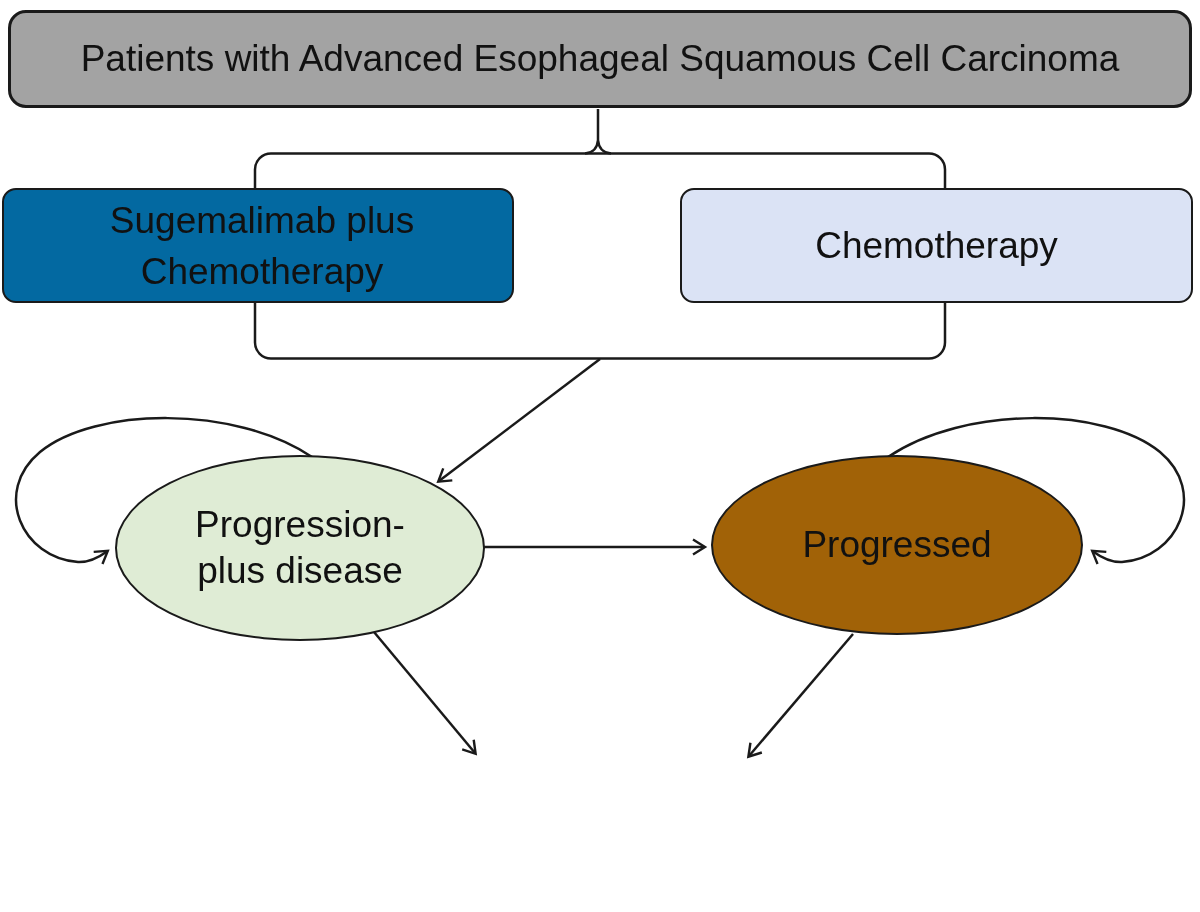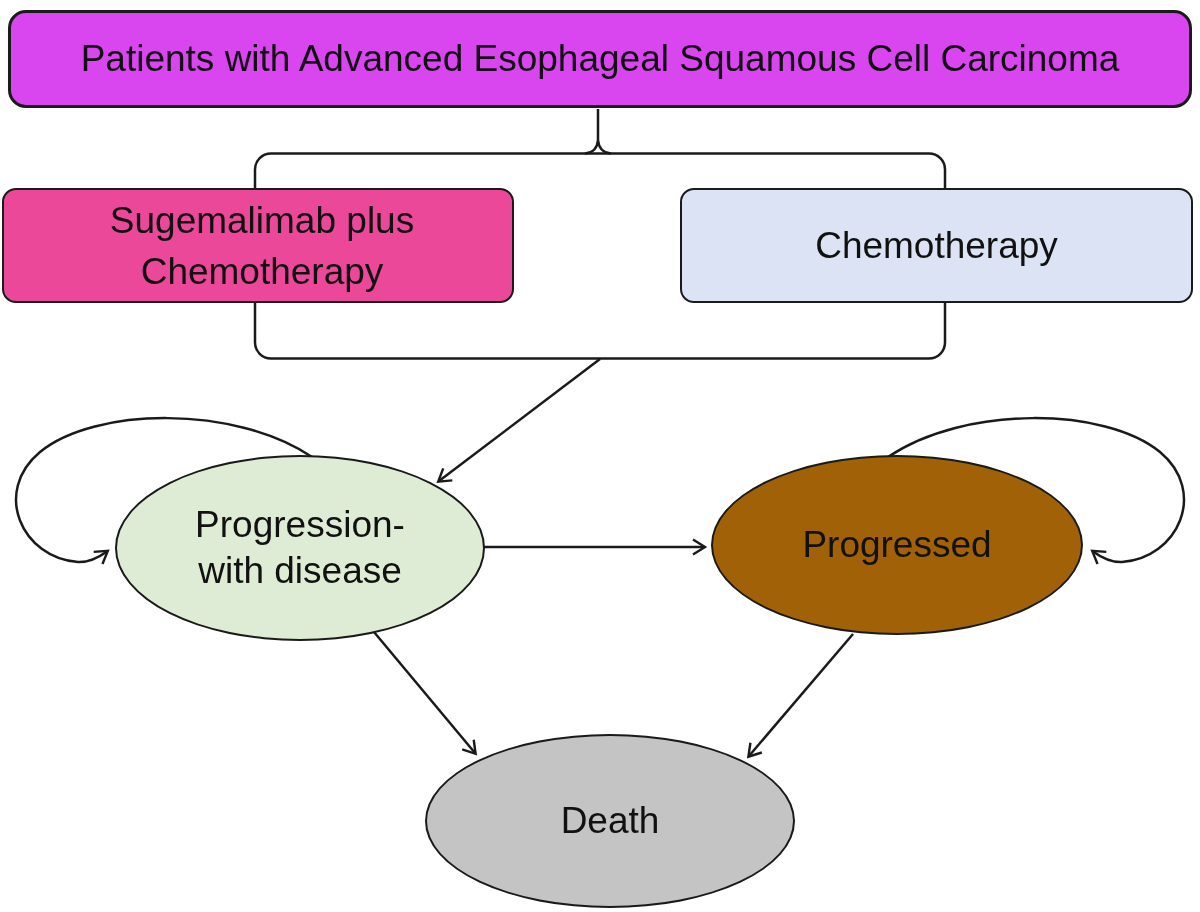--- a/index.html
+++ b/index.html
@@ -81,39 +81,36 @@
 
     <path d="M888 457 C965 405, 1105 407, 1160 452 C1208 492, 1178 558, 1122 562 C1112 562.5, 1102 558, 1093 551.5" fill="none" stroke="#1a1a1a" stroke-width="2.5" marker-end="url(#arrow)"></path>
 
     <path d="M483 547 L704 547" fill="none" stroke="#1a1a1a" stroke-width="2.5" marker-end="url(#arrow)"></path>
 
     <path d="M374 632 L475 753" fill="none" stroke="#1a1a1a" stroke-width="2.5" marker-end="url(#arrow)"></path>
 
     <path d="M853 634 L749 756" fill="none" stroke="#1a1a1a" stroke-width="2.5" marker-end="url(#arrow)"></path>
   </svg>
 
-  <div class="node title-box" style="background: #d946ef;">
+  <div class="node title-box" style="background: #a3a3a3;">
     <span class="line">Patients with Advanced Esophageal Squamous Cell Carcinoma</span>
   </div>
 
-  <div class="node treat-box left" style="background: #ec4899; padding-left: 8px;">
+  <div class="node treat-box left" style="background: #0369a1; padding-left: 8px;">
     <span class="line">Sugemalimab plus</span>
     <span class="line">Chemotherapy</span>
   </div>
 
   <div class="node treat-box right" style="background: rgb(219, 227, 245);">
     <span class="line">Chemotherapy</span>
   </div>
 
   <div class="node ellipse pfd" style="background: rgb(223, 236, 213); align-items: center;">
     <span class="line">Progression-</span>
-    <span class="line">with disease</span>
+    <span class="line">plus disease</span>
   </div>
 
   <div class="node ellipse pd" style="background: #a16207; gap: 40px;">
     <span class="line">Progressed</span>
   </div>
 
-  <div class="node ellipse death" style="background: rgb(196, 196, 196);">
-    <span class="line">Death</span>
-  </div>
 
 </div>
 
 </body></html>

